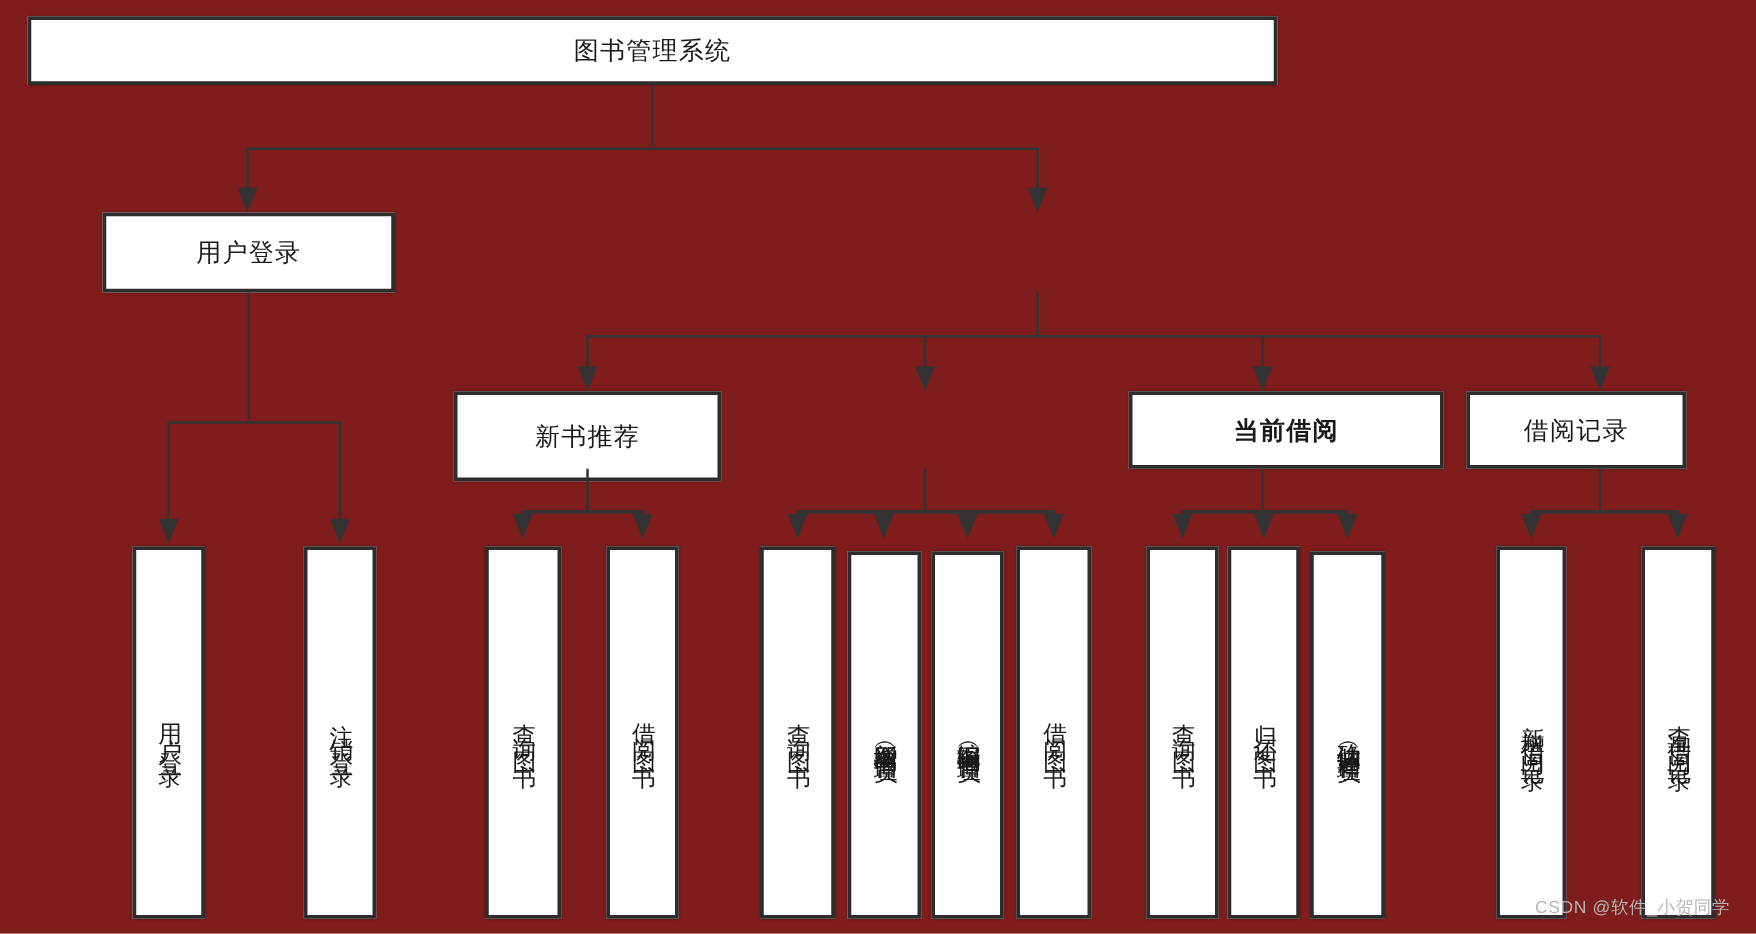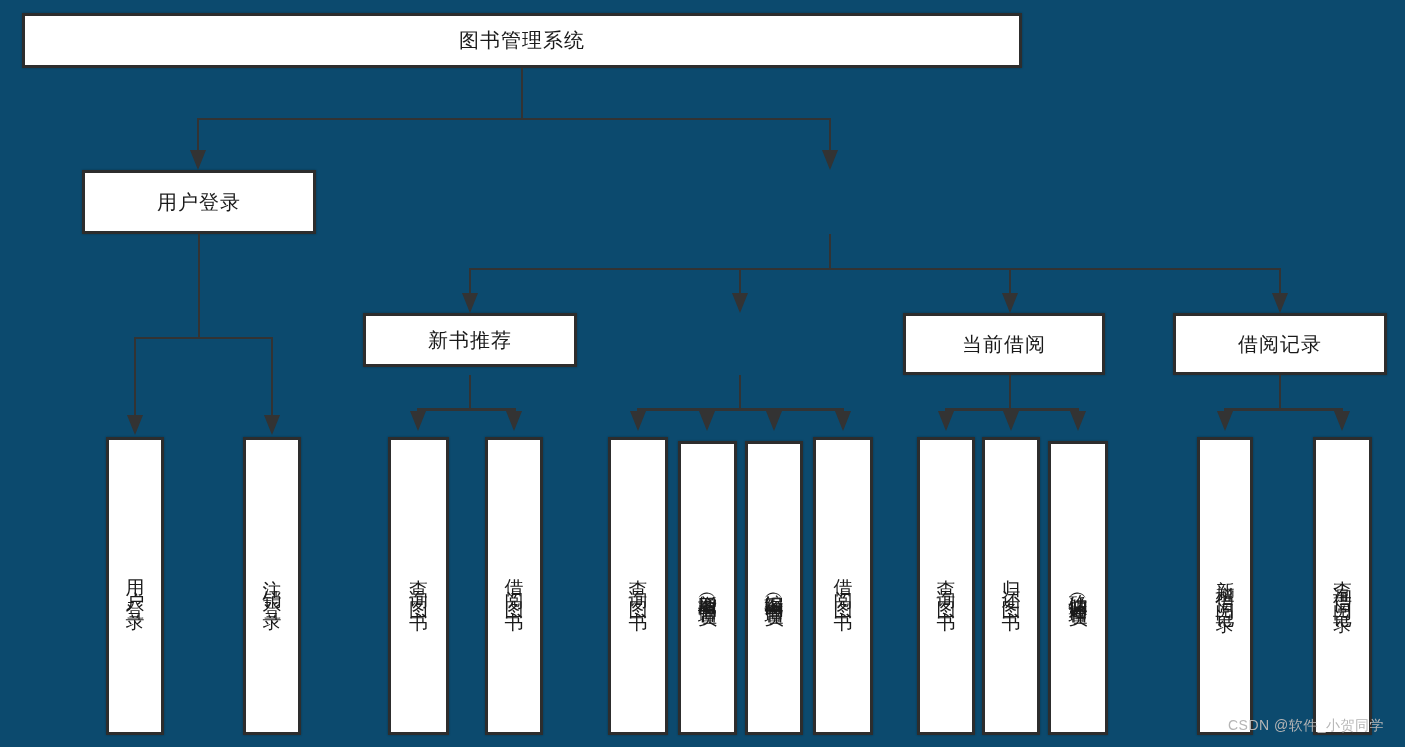--- a/index.html
+++ b/index.html
@@ -1,17 +1,17 @@
 <!DOCTYPE html>
 <html><head>
 <meta charset="utf-8">
 <style>
   html,body{margin:0;padding:0;background:#ffffff;}
   .canvas{
-    position:relative;width:1405px;height:747px;background:#0c4a6e;
+    position:relative;width:1405px;height:747px;background:#7f1d1d;
     font-family:"Liberation Sans",sans-serif;overflow:hidden;
   }
   .hbox{
     position:absolute;background:#ffffff;border:3px solid #2d2d2d;
     display:flex;align-items:center;justify-content:center;
     box-shadow:0 0 2px rgba(0,0,0,0.30);box-sizing:border-box;
   }
   .hbox .h-label{
     font-size:20px;color:#1a1a1a;letter-spacing:1px;white-space:nowrap;
   }
@@ -46,27 +46,27 @@
 <div class="canvas">
 
   <div class="hbox" style="left:22px;top:13px;width:1000px;height:55px;">
     <span class="h-label">图书管理系统</span>
   </div>
 
   <div class="hbox" style="left:82px;top:170px;width:234px;height:64px;">
     <span class="h-label">用户登录</span>
   </div>
 
-  <div class="hbox" style="left:363px;top:313px;width:214px;height:54px;">
+  <div class="hbox" style="left:363px;top:313px;width:214px;height:72px;">
     <span class="h-label">新书推荐</span>
   </div>
-  <div class="hbox" style="left:903px;top:313px;width:202px;height:62px;">
+  <div class="hbox" style="left:903px;top:313px;width:252px;height:62px;font-weight:bold;">
     <span class="h-label">当前借阅</span>
   </div>
-  <div class="hbox" style="left:1173px;top:313px;width:214px;height:62px;">
+  <div class="hbox" style="left:1173px;top:313px;width:176px;height:62px;">
     <span class="h-label">借阅记录</span>
   </div>
 
   <div class="tallbox" style="left:106px;top:437px;width:58px;height:298px;">
     <span class="v-label">用户登录</span>
   </div>
   <div class="tallbox" style="left:243px;top:437px;width:58px;height:298px;">
     <span class="v-label">注销登录</span>
   </div>
 

